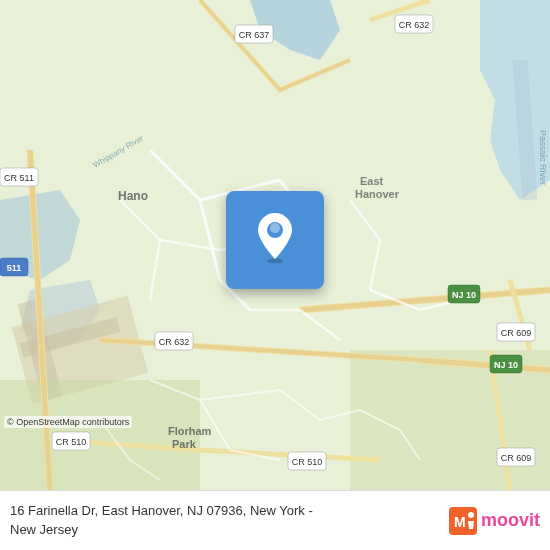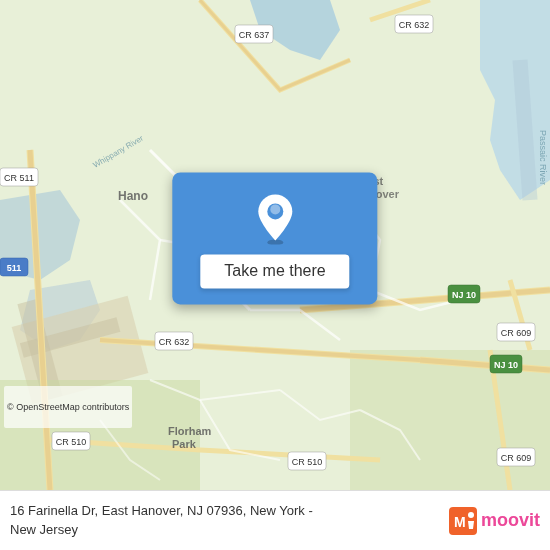--- a/index.html
+++ b/index.html
@@ -109,21 +109,21 @@
       height: 28px;
     }
 
     #osm-attribution {
       position: absolute;
       bottom: 62px;
       left: 4px;
       font-size: 9px;
       color: #333;
       background: rgba(255,255,255,0.7);
-      padding: 16px 3px;
+      padding: 1px 3px;
       border-radius: 2px;
     }
   </style>
 </head>
 <body>
 
 <div id="map-container">
 
   <svg id="map-bg" viewBox="0 0 550 490" xmlns="http://www.w3.org/2000/svg">
 
@@ -232,21 +232,20 @@
 
   <div id="button-overlay">
     <div id="location-card">
 
       <svg id="map-pin-icon" viewBox="0 0 42 52" xmlns="http://www.w3.org/2000/svg">
         <ellipse cx="21" cy="50" rx="8" ry="3" fill="rgba(0,0,0,0.2)"></ellipse>
         <path d="M21 2 C11.6 2 4 9.6 4 19 C4 30 21 48 21 48 C21 48 38 30 38 19 C38 9.6 30.4 2 21 2 Z" fill="white"></path>
         <circle cx="21" cy="19" r="8" fill="#4a90d9"></circle>
         <circle cx="21" cy="17" r="5" fill="white" opacity="0.4"></circle>
       </svg>
-      <button id="take-me-there-btn">Take me there</button>
     </div>
   </div>
 
   <div id="osm-attribution">
     <span>© OpenStreetMap contributors</span>
   </div>
 </div>
 
 <div id="info-bar">
   <div id="address-text">

